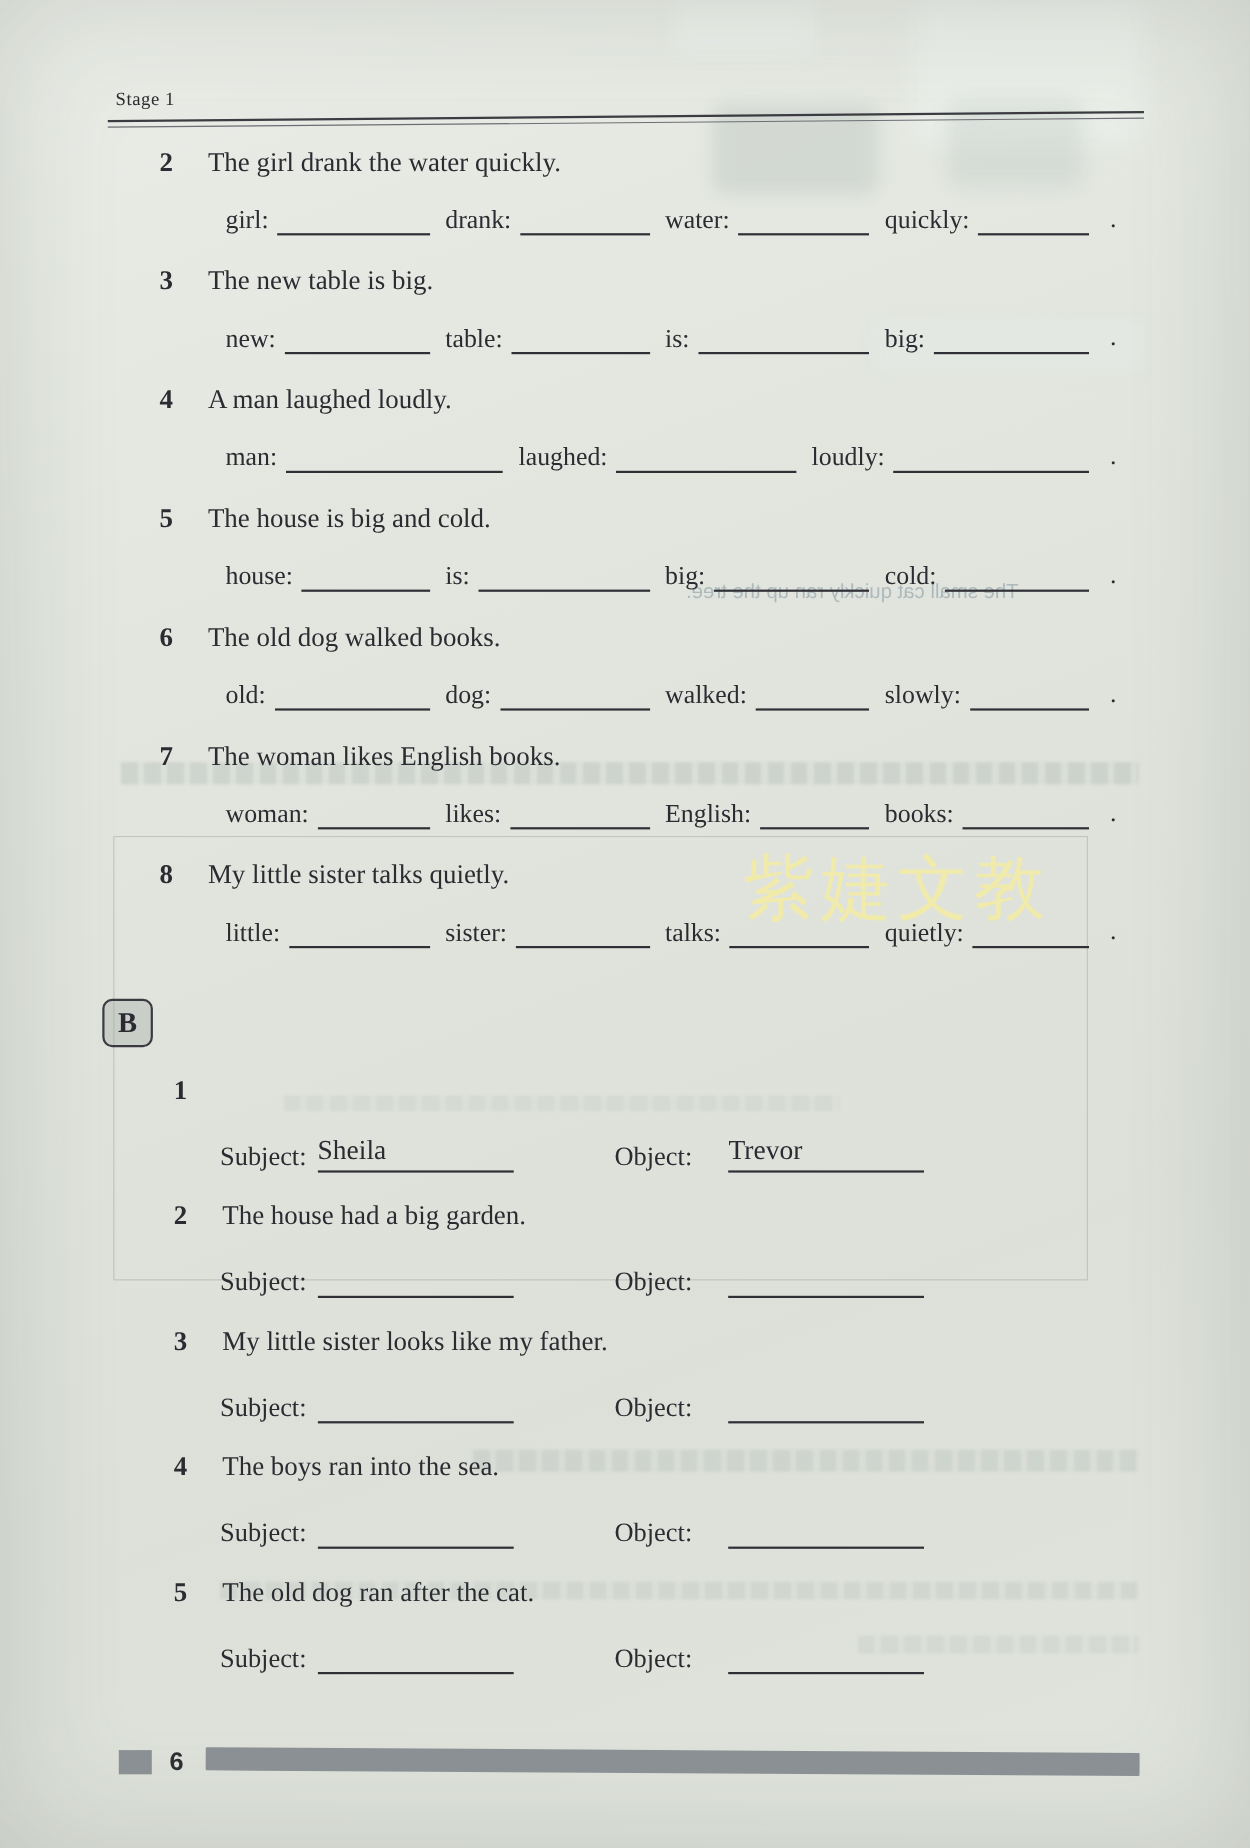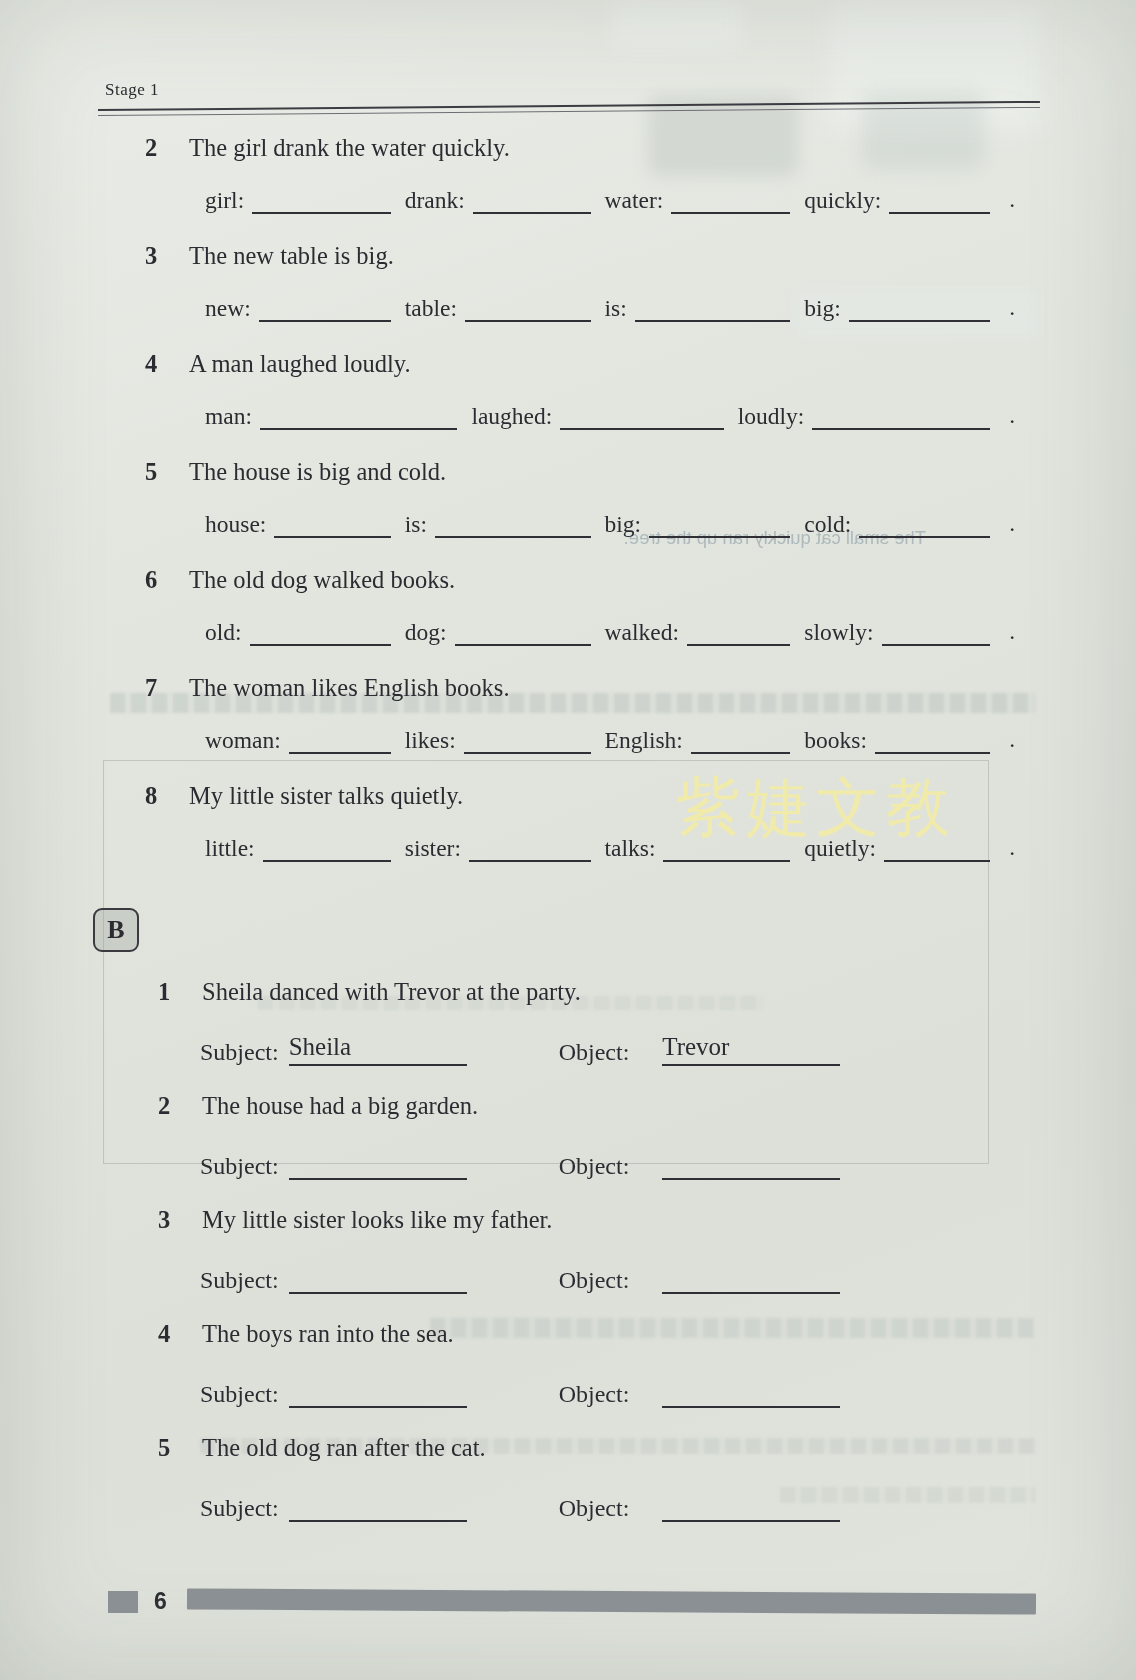--- a/index.html
+++ b/index.html
@@ -285,21 +285,20 @@
   </div>
 
   <div class="section-b">
     <div class="b-head">
       <div class="badge">B</div>
     </div>
 
     <div class="b-item">
       <div class="sentence-line">
         <span class="num">1</span>
-        <span>Sheila danced with Trevor at the party.</span>
       </div>
       <div class="so-row">
         <span class="so-pair">
             <span>Subject:</span>
             <span class="so-blank">Sheila</span>
           </span>
         <span class="so-pair obj">
             <span>Object:</span>
             <span class="so-blank">Trevor</span>
           </span>

